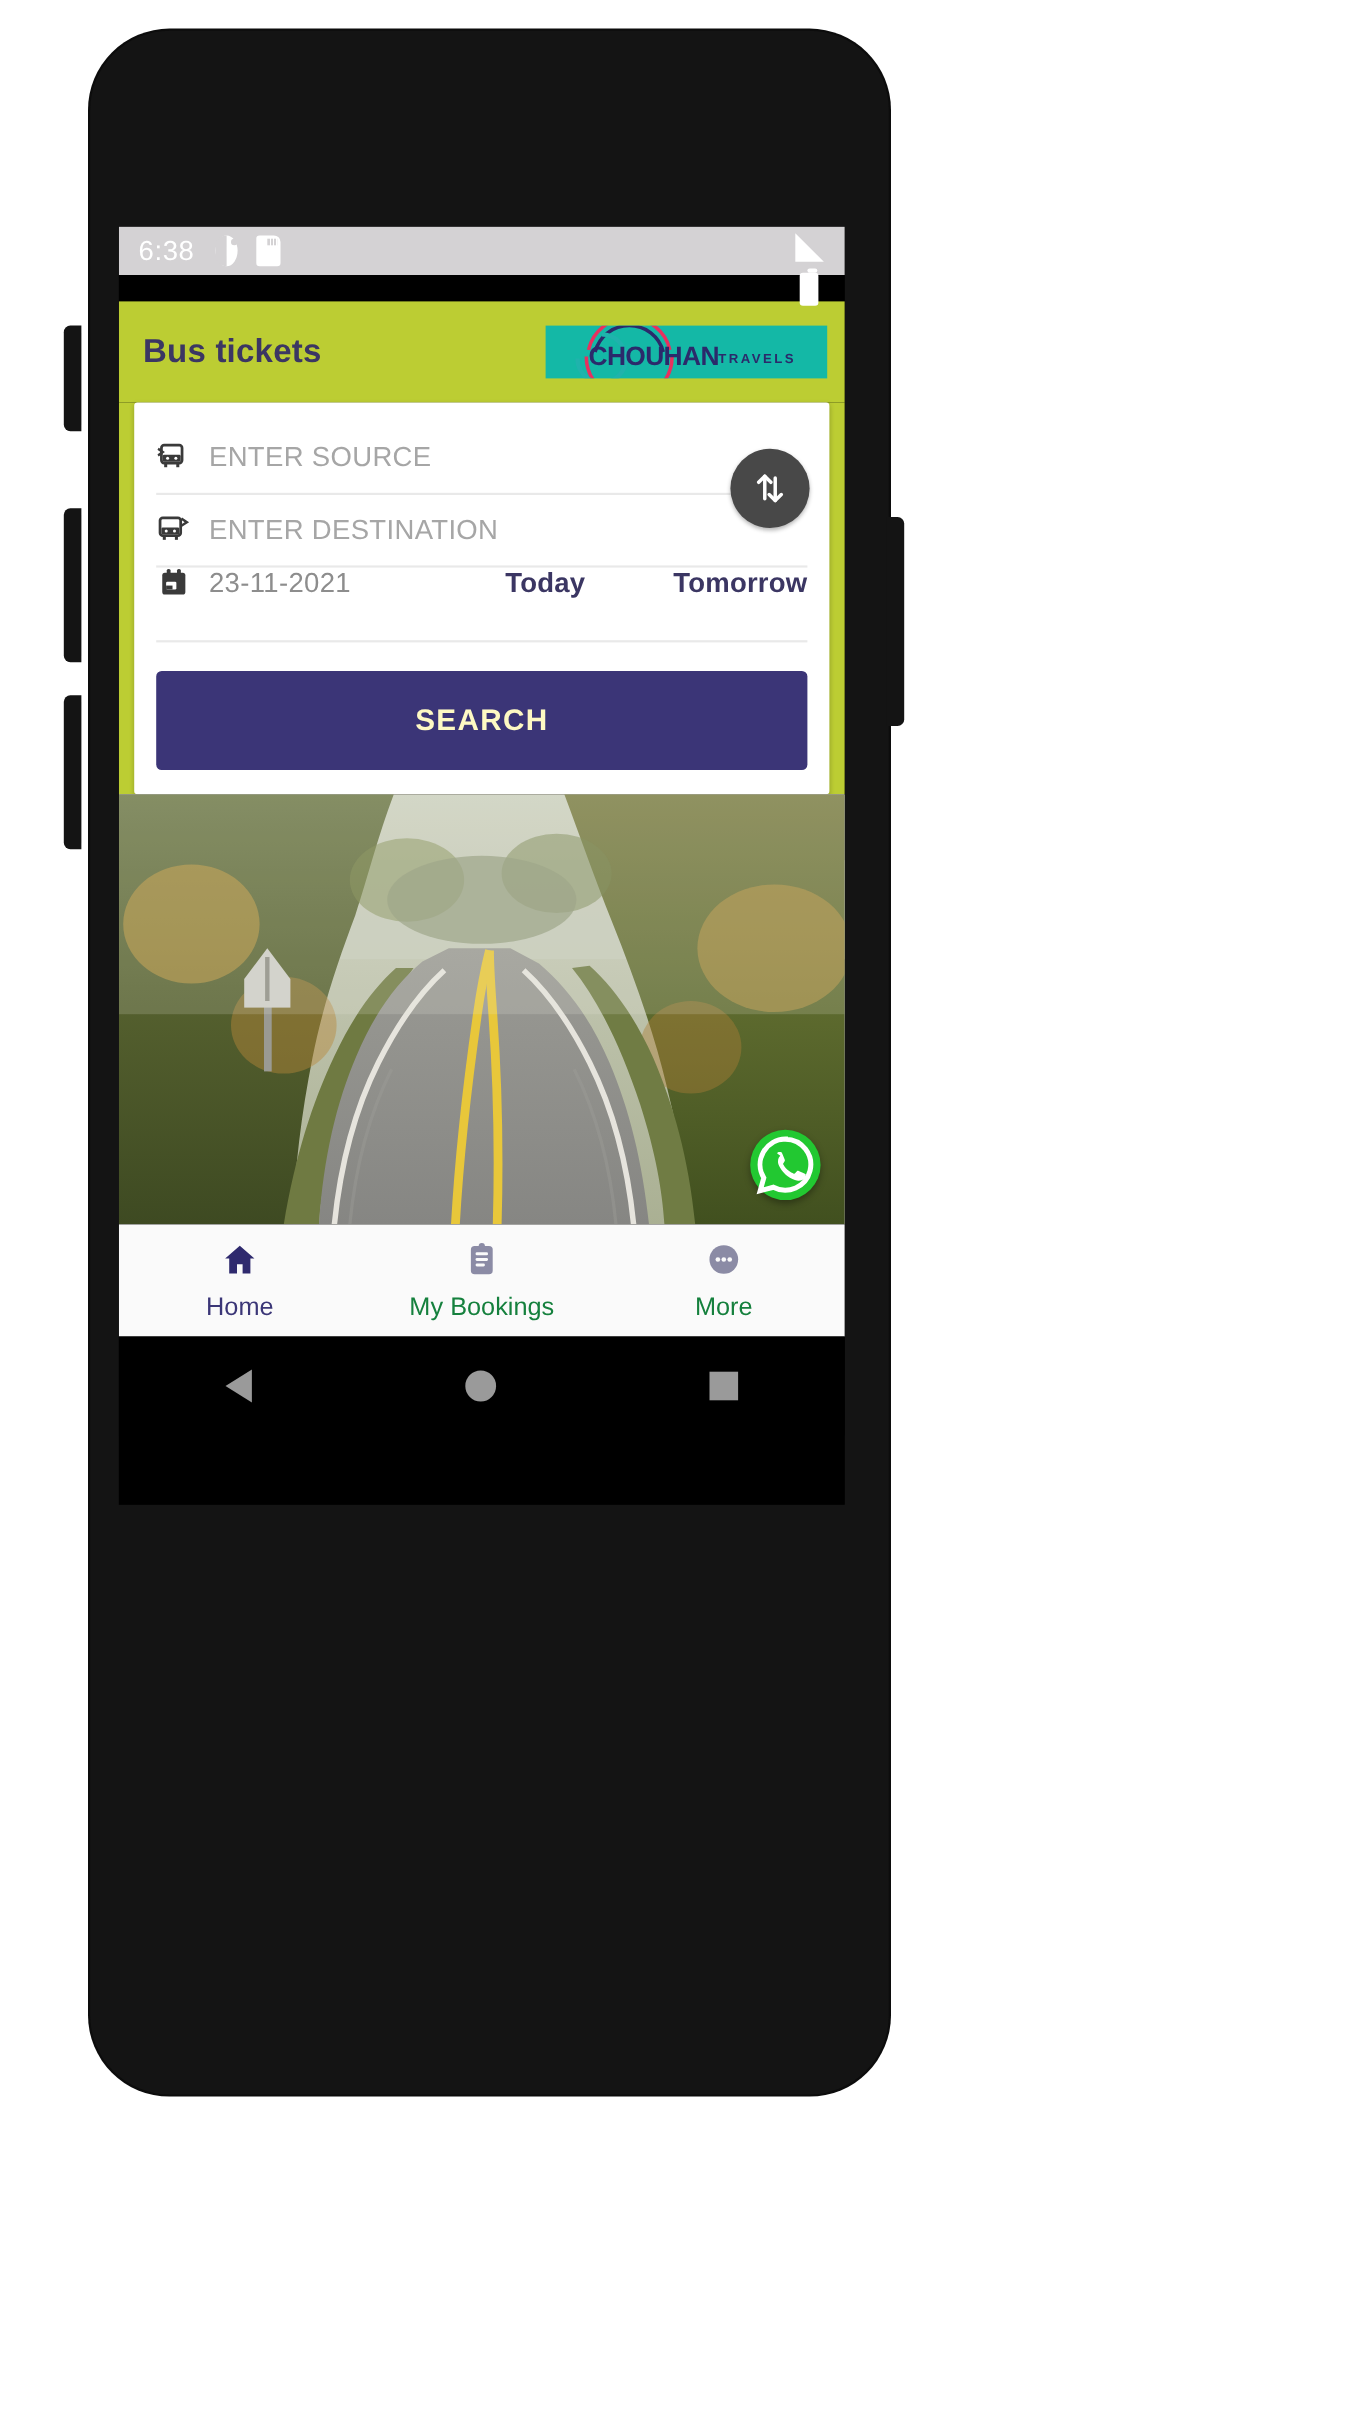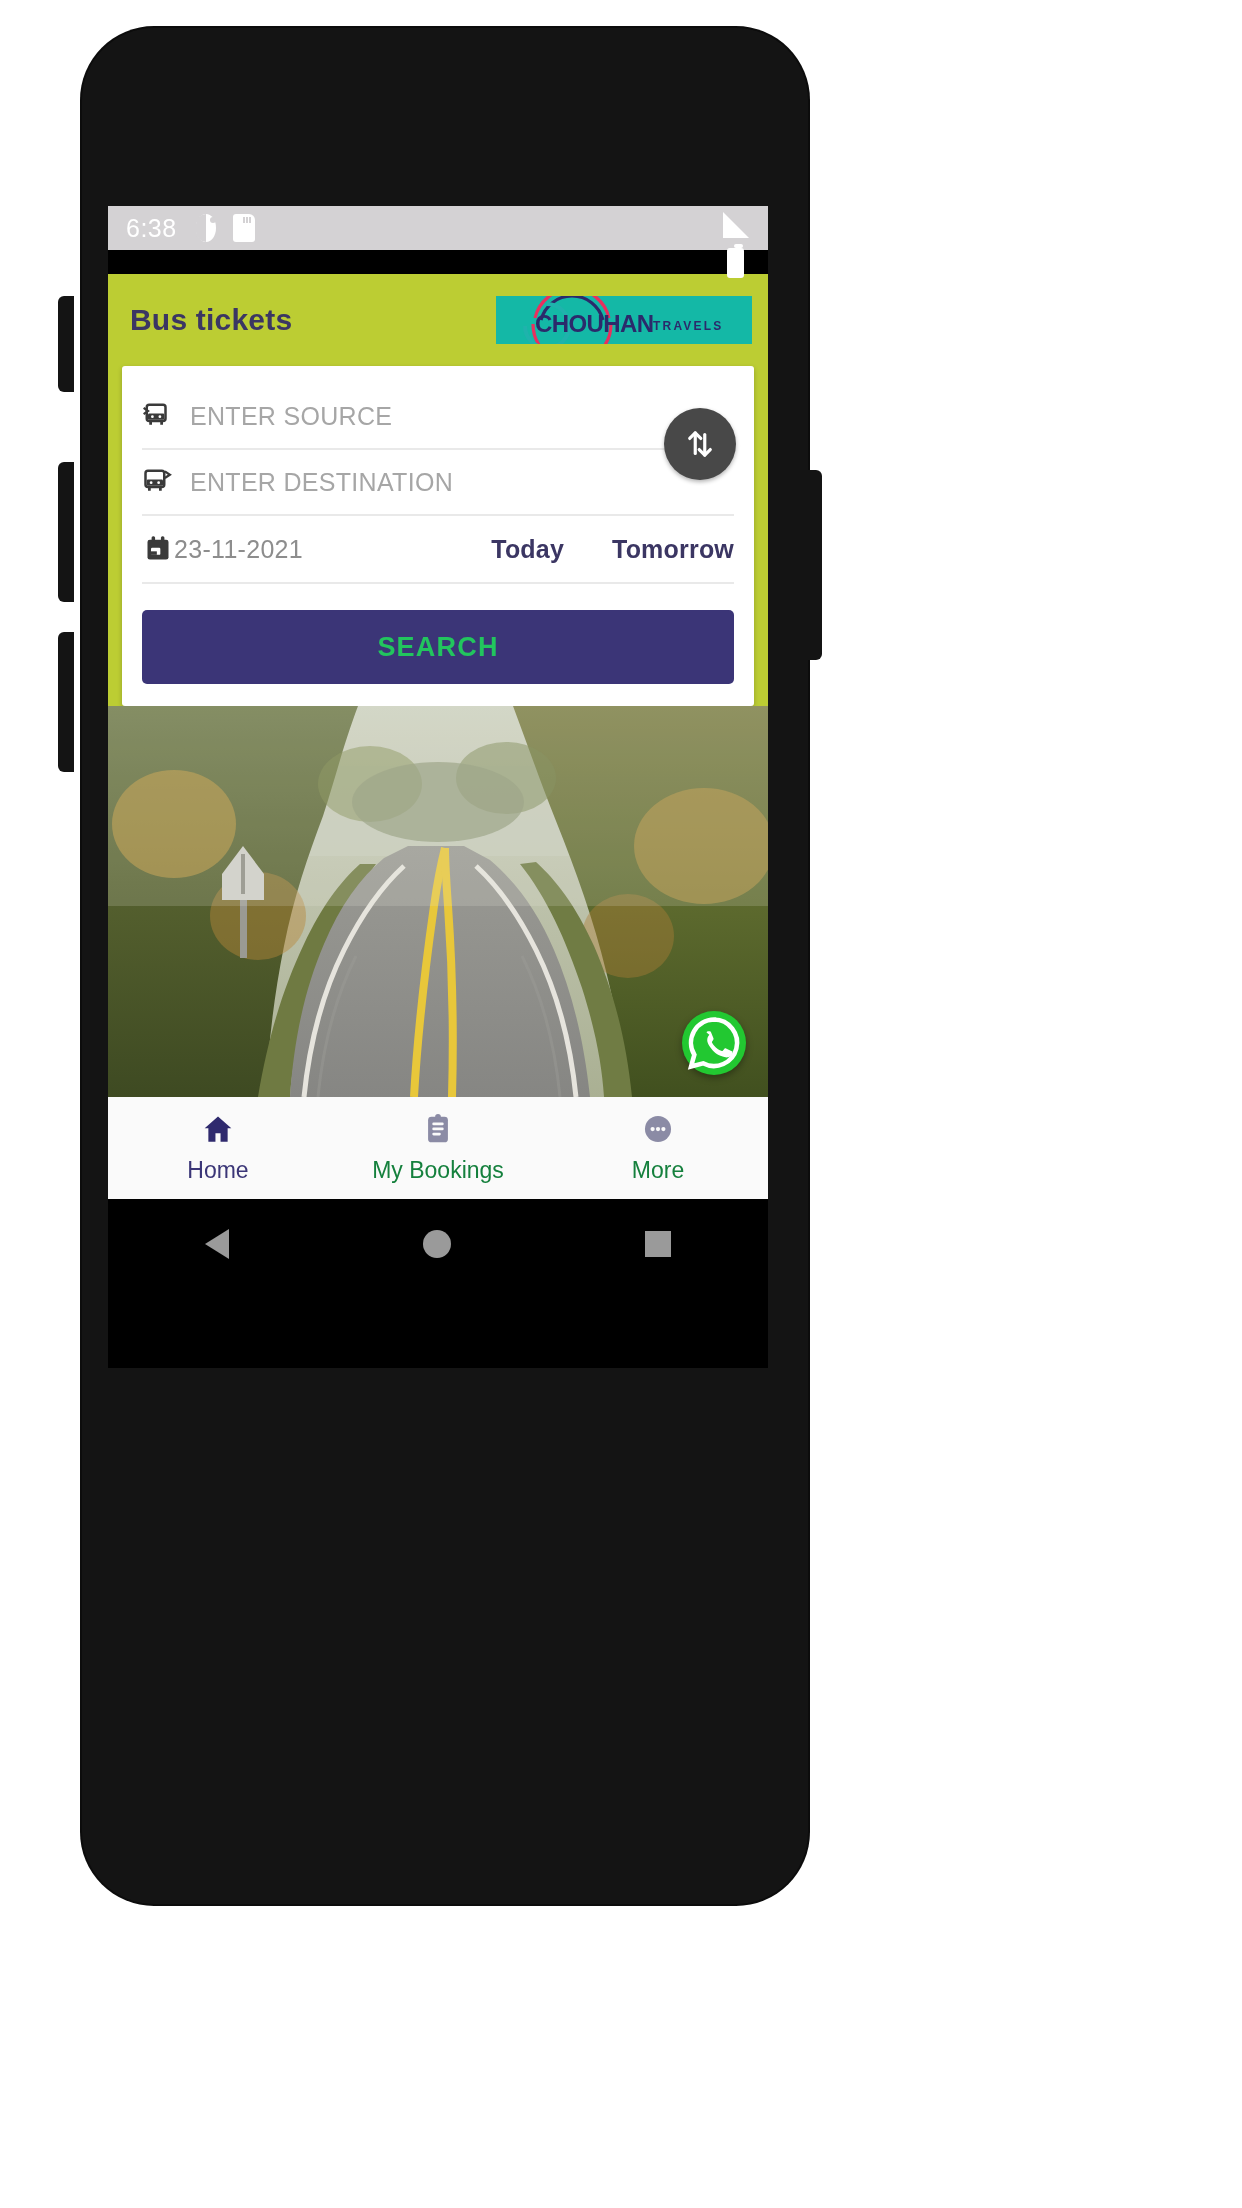--- a/index.html
+++ b/index.html
@@ -92,34 +92,34 @@
     box-shadow: 0 2px 5px rgba(0,0,0,.22);
     position: relative;
   }
   .field-row {
     display:flex; align-items:center; gap:16px;
     height: 66px; border-bottom: 2px solid #e9e9e9;
   }
   .field-icon { width: 32px; display:flex; align-items:center; justify-content:center; color:#3a3a3a; }
   .field-ph { font-size: 25px; color:#a6a6a6; letter-spacing:.3px; }
   .field-ph.dateval { color:#8d8d8d; }
-  .date-row { display:flex; align-items:center; height:68px; border-bottom:2px solid #e9e9e9; }
+  .date-row { display:flex; align-items:flex-start; height:68px; border-bottom:2px solid #e9e9e9; gap:16px; }
   .date-spacer { flex:1; }
   .quick-btn { font-size: 25px; font-weight: bold; color:#3b3663; letter-spacing:.2px; }
   .quick-gap { width: 48px; }
   .swap-btn {
     position:absolute; right: 18px; top: 42px;
     width: 72px; height: 72px; border-radius: 50%;
     background: #484848; display:flex; align-items:center; justify-content:center;
     box-shadow: 0 2px 4px rgba(0,0,0,.3);
   }
   .search-btn {
-    margin-top: 26px; height: 74px; background:#3b3577; border-radius:5px;
+    margin-top: 26px; height: 90px; background:#3b3577; border-radius:5px;
     display:flex; align-items:center; justify-content:center;
-    color:#22c55e; font-size:27px; font-weight:bold; letter-spacing:1.2px;
+    color:#fef9c3; font-size:27px; font-weight:bold; letter-spacing:1.2px;
   }
 
   
   .hero { position: relative; height: 391px; overflow:hidden; background:#8d8d86; }
   .hero svg { position:absolute; inset:0; width:100%; height:100%; }
   .wa-fab {
     position:absolute; right: 22px; bottom: 22px;
     width: 64px; height: 64px; border-radius: 50%;
     background:#22c831; display:flex; align-items:center; justify-content:center;
     box-shadow: 0 3px 7px rgba(0,0,0,.35);

